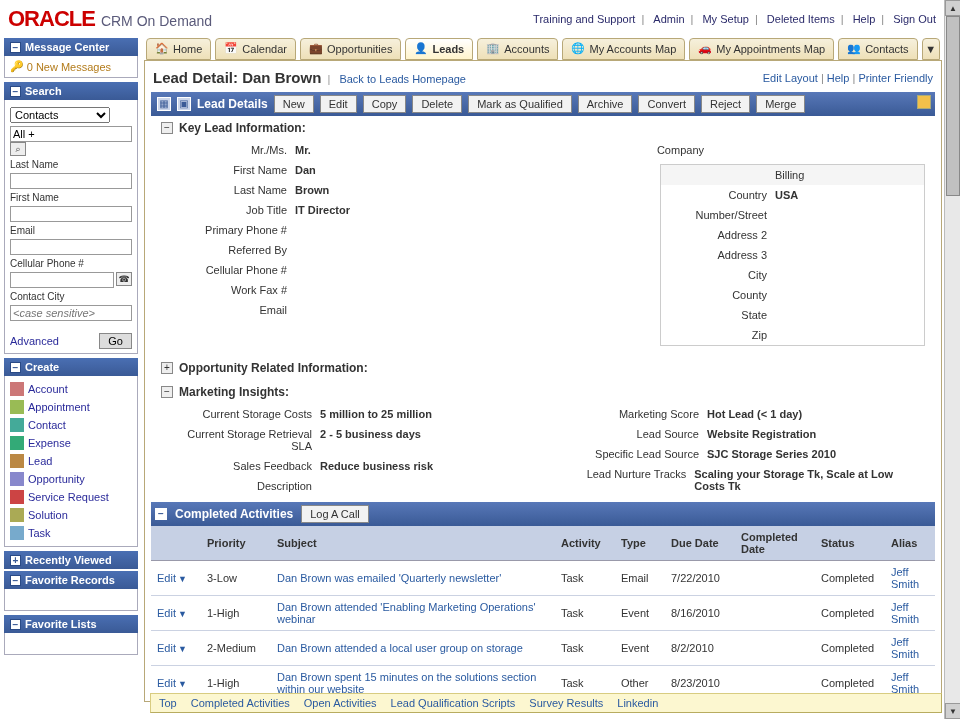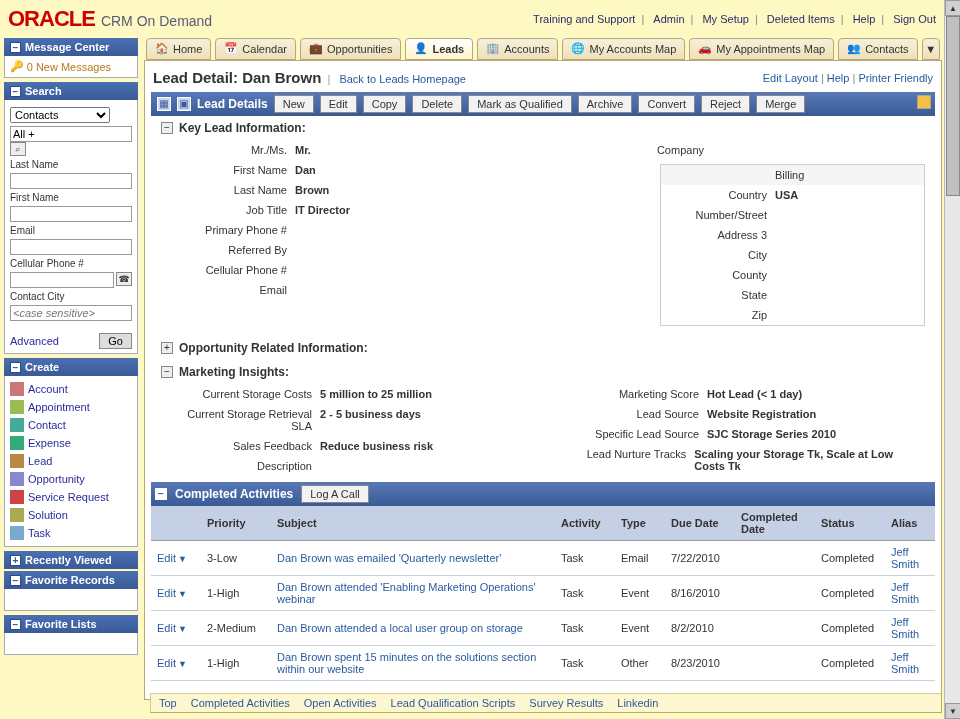--- a/index.html
+++ b/index.html
@@ -1,17 +1,17 @@
 <!DOCTYPE html>
 <html><head>
 <meta charset="utf-8">
 <style>
 * { box-sizing: border-box; margin: 0; padding: 0; }
 body { font-family: Arial, sans-serif; font-size: 11px; background: #d4dced; color: #333; width: 960px; height: 719px; overflow: hidden; position: relative; }
-.outer { width: 960px; height: 719px; background: #fef9c3; padding: 0; position: relative; }
+.outer { width: 960px; height: 719px; background: #ffffff; padding: 0; position: relative; }
 .scrollbar-r { position: absolute; right: 0; top: 0; width: 16px; height: 719px; background: #e8e8e8; border-left: 1px solid #bbb; }
 .scrollbar-r .up, .scrollbar-r .down { width: 16px; height: 16px; background: #d0d0d0; border: 1px solid #999; display:flex; align-items:center; justify-content:center; font-size:8px; }
 .scrollbar-r .thumb { position:absolute; top:16px; width:14px; left:1px; height:180px; background:#c0c0c0; border:1px solid #888; }
 .scrollbar-r .down { position:absolute; bottom:0; }
 .header { display:flex; align-items:center; justify-content:space-between; padding: 6px 20px 2px 8px; }
 .logo { display:flex; align-items:baseline; gap:6px; }
 .logo-o { font-family: Arial; font-weight:bold; font-size:22px; color:#c00; letter-spacing:-1px; }
 .logo-crm { font-size:14px; color:#5a5a7a; }
 .toplinks { font-size:11px; color:#2a2a6a; }
 .toplinks span { padding: 0 4px; }
@@ -292,40 +292,47 @@
               </div>
             <div class="drow">
                 <div class="dlabel">Referred By</div>
                 <div class="dval"></div>
               </div>
             <div class="drow">
                 <div class="dlabel">Cellular Phone #</div>
                 <div class="dval"></div>
               </div>
             <div class="drow">
+                <div class="dlabel">Work Fax #</div>
+                <div class="dval"></div>
+              </div>
+            <div class="drow">
                 <div class="dlabel">Email</div>
                 <div class="dval"></div>
               </div>
           </div>
           <div class="col">
             <div class="drow">
                 <div class="dlabel" style="width:160px;">Company</div>
                 <div class="dval"></div>
               </div>
             <div class="addr-box">
               <div class="arow" style="background:#f5f5f5;">
                   <div class="albl"></div>
                   <div style="font-size:11px;">Billing</div>
                 </div>
               <div class="arow">
                   <div class="albl">Country</div>
                   <div class="dval2">USA</div>
                 </div>
               <div class="arow">
                   <div class="albl">Number/Street</div>
+                </div>
+              <div class="arow">
+                  <div class="albl">Address 2</div>
                 </div>
               <div class="arow">
                   <div class="albl">Address 3</div>
                 </div>
               <div class="arow">
                   <div class="albl">City</div>
                 </div>
               <div class="arow">
                   <div class="albl">County</div>
                 </div>

